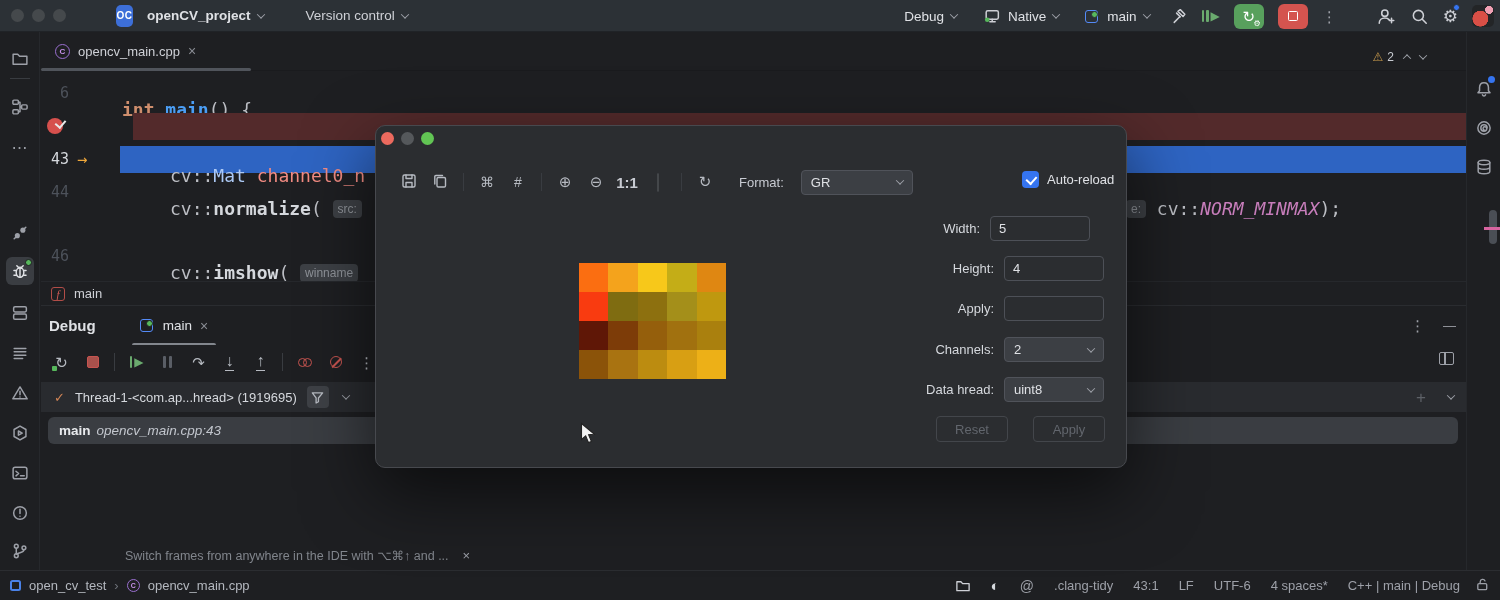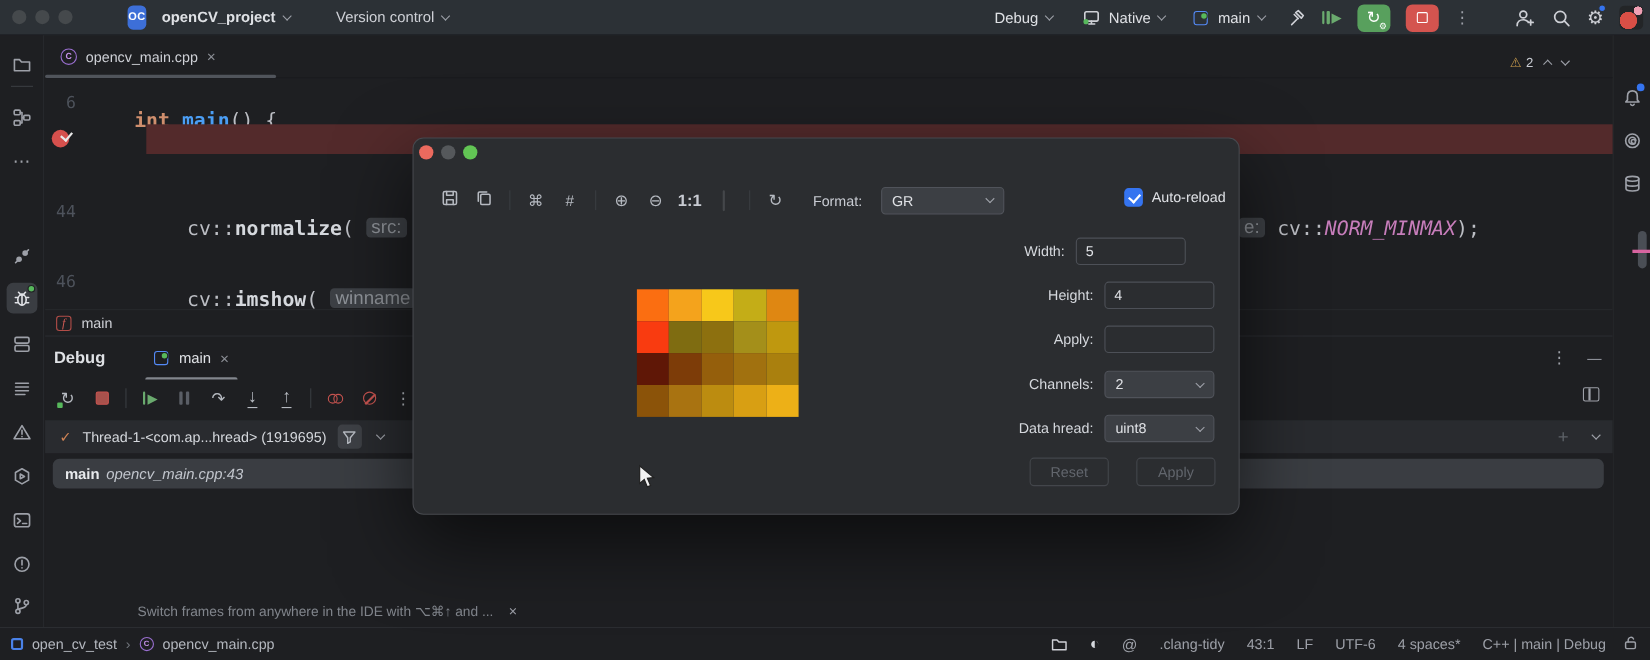--- a/index.html
+++ b/index.html
@@ -81,21 +81,21 @@
                  border-right:2px solid #e9e9e9; border-bottom:2px solid #e9e9e9;
                  transform:rotate(40deg); }
   .ctext { position:absolute; top:16px; line-height:27px; white-space:pre; }
   .kw { color:#cf8e6d; font-weight:bold; }
   .fnblue { color:#4b9ef5; font-weight:bold; }
   .fnw { color:#d5d8dd; font-weight:bold; }
   .typ { color:#acc9f5; }
   .vr { color:#f28b82; }
   .cst { color:#c77dbb; font-style:italic; }
   .chip { display:inline-block; background:#3d4045; color:#8f9399; border-radius:4px;
-          font-family:"Liberation Sans",sans-serif; font-size:17px; line-height:18px;
+          font-family:"Liberation Sans",sans-serif; font-size:12px; line-height:18px;
           padding:0 5px; vertical-align:2px; }
   .vsb { position:absolute; right:3px; width:8px; border-radius:4px; background:#4a4e55; }
   .errstripe { position:absolute; right:0; width:16px; height:3px; background:#d864a0; }
 
   .crumbs { position:absolute; left:41px; right:34px; top:281px; height:24px;
             border-top:1px solid #26282c; display:flex; align-items:center; gap:9px;
             padding-left:10px; font-size:13px; color:#ced0d6; background:#1e1f22; }
   .fbadge { width:14px; height:14px; border:1.2px solid #b24d48; border-radius:3px;
             color:#cf5b55; font-style:italic; font-family:"Liberation Serif",serif;
             font-size:11px; display:flex; align-items:center; justify-content:center; }
@@ -395,20 +395,26 @@
   <div class="crow code" style="top:80px">
     <span class="lnum">6</span>
     <span class="ctext" style="left:81px"><span class="kw">int</span><span> </span><span class="fnblue">main</span><span>() {</span></span>
   </div>
 
   <div class="crow code" style="top:113px">
     <div class="hl hl-red"></div>
     <span class="bpdot"></span>
   </div>
 
+  <div class="crow code" style="top:146px">
+    <div class="hl hl-blue"></div>
+    <span class="lnum cur">43</span>
+    <span class="exec">→</span>
+    <span class="ctext" style="left:129px"><span>cv::</span><span class="typ">Mat</span><span> </span><span class="vr">channel0_n</span></span>
+  </div>
 
   <div class="crow code" style="top:179px">
     <span class="lnum">44</span>
     <span class="ctext" style="left:129px"><span>cv::</span><span class="fnw">normalize</span><span>(</span><span> </span><span class="chip">src:</span></span>
     <span class="ctext" style="left:1085px"><span class="chip">e:</span><span> </span><span>cv::</span><span class="cst">NORM_MINMAX</span><span>);</span></span>
   </div>
 
 
   <div class="crow code" style="top:243px">
     <span class="lnum">46</span>
@@ -609,21 +615,21 @@
         <div style="background: rgb(149, 95, 12);"></div>
         <div style="background: rgb(161, 113, 15);"></div>
         <div style="background: rgb(170, 128, 14);"></div>
         <div style="background: rgb(139, 83, 9);"></div>
         <div style="background: rgb(169, 115, 17);"></div>
         <div style="background: rgb(188, 140, 16);"></div>
         <div style="background: rgb(216, 159, 19);"></div>
         <div style="background: rgb(237, 176, 23);"></div>
       </div>
 
-    <div class="frow" style="left:504px;top:90px">
+    <div class="frow" style="left:516px;top:90px">
       <span class="lb">Width:</span>
       <input class="din" value="5" style="">
     </div>
     <div class="frow" style="left:530px;top:130px">
       <span class="lb">Height:</span>
       <input class="din" value="4" style="">
     </div>
     <div class="frow" style="left:530px;top:170px">
       <span class="lb">Apply:</span>
       <input class="din" value="" style="">

